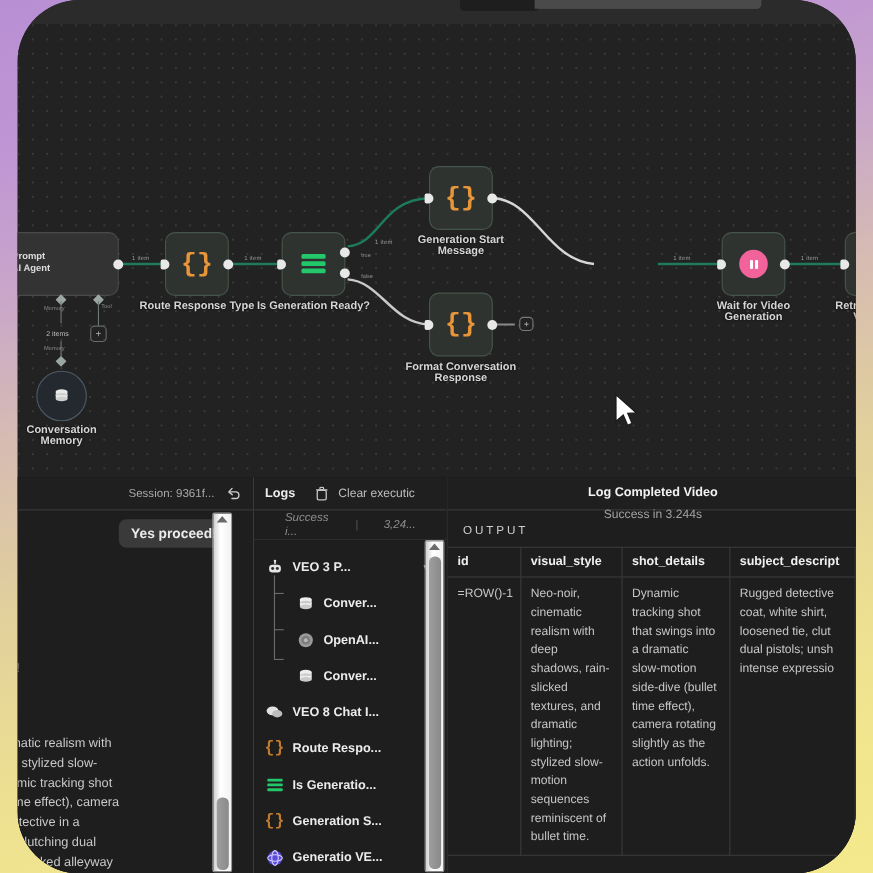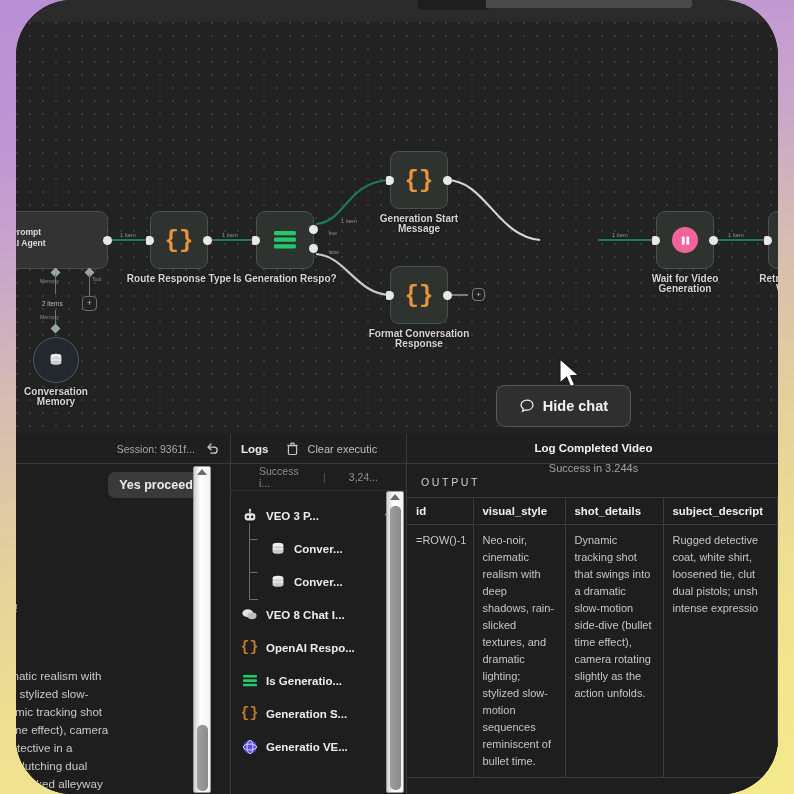--- a/index.html
+++ b/index.html
@@ -169,20 +169,21 @@
   #chat-msg-long { left: -28px; top: 203px; }
 
   
   #logs-pane { width: 175px; position: relative; background: #1e1e1e; }
   #logs-title { color: #ececec; font-size: 11.5px; font-weight: 700; }
   #clear-exec { color: #bdbdbd; font-size: 11px; white-space: nowrap; }
   #logs-sub {
     height: 27px; display: flex; align-items: center; gap: 23px;
     padding: 0 28px; color: #8e8e8e; font-size: 10.5px;
     border-bottom: 1px solid #2e2e2e;
+    font-style: italic;
   }
   #logs-sub .bar { color: #555; }
   #log-tree { padding: 8px 0 0 10px; position: relative; }
   .log-row {
     display: flex; align-items: center; gap: 8px;
     height: 33px; color: #ececec; font-size: 11.5px; font-weight: 700;
     white-space: nowrap;
   }
   .log-row.child { padding-left: 28px; }
   .log-ico { width: 17px; height: 17px; flex: 0 0 17px; display: flex; align-items: center; justify-content: center; }
@@ -303,21 +304,21 @@
       <svg width="26" height="22" viewBox="0 0 26 22">
         <rect x="2" y="2" width="22" height="4.2" rx="1.4" fill="#23c86a"></rect>
         <rect x="2" y="8.6" width="22" height="4.2" rx="1.4" fill="#23c86a"></rect>
         <rect x="2" y="15.2" width="22" height="4.2" rx="1.4" fill="#23c86a"></rect>
       </svg>
       <div class="port left"></div>
       <div class="port p-true"></div>
       <div class="port p-false"></div>
       <div class="port-tag" style="right:-24px;top:18px;">true</div>
       <div class="port-tag" style="right:-26px;top:37px;">false</div>
-      <div class="node-label">Is Generation Respo?</div>
+      <div class="node-label">Is Generation Ready?</div>
     </div>
     <div class="edge-label" style="left:206px;top:210px;">1 item</div>
 
     <div class="node" style="left:374px;top:129px;">
       <span class="glyph-brace">{}</span>
       <div class="port left"></div>
       <div class="port right"></div>
       <div class="node-label">Generation Start
 Message</div>
     </div>
@@ -348,26 +349,20 @@
     </div>
     <div class="edge-label" style="left:712px;top:210px;">1 item</div>
 
     <div class="node" style="left:752px;top:189px;width:58px;">
 
       <div class="port left"></div>
       <div class="node-label" style="left:10px;">Retrieve
 V</div>
     </div>
 
-    <div id="hide-chat-btn">
-      <svg width="16" height="16" viewBox="0 0 20 20">
-        <path d="M10 2.6c-4.2 0-7.4 2.7-7.4 6.1 0 1.9 1 3.5 2.6 4.6l-.8 3.3 3.4-1.8c.7.2 1.4.3 2.2.3 4.2 0 7.4-2.7 7.4-6.4S14.2 2.6 10 2.6z" fill="none" stroke="#f0f0f0" stroke-width="1.6"></path>
-      </svg>
-      <span>Hide chat</span>
-    </div>
 
     <svg id="cursor" width="26" height="34" viewBox="0 0 26 34">
       <path d="M3,2 L3,26 L9.6,20.2 L13.6,29.6 L17.6,27.9 L13.7,18.8 L21.6,18.4 Z" fill="#ffffff" stroke="#1a1a1a" stroke-width="1.1"></path>
     </svg>
   </div>
 
   <div id="bottom">
 
     <div id="chat-pane">
       <div class="pane-hdr" id="chat-hdr">
@@ -437,20 +432,30 @@
               <ellipse cx="12" cy="6" rx="8" ry="3.2" fill="#ededed"></ellipse>
               <rect x="4" y="6" width="16" height="5" fill="#ededed"></rect>
               <ellipse cx="12" cy="11" rx="8" ry="3.2" fill="#cacaca"></ellipse>
               <rect x="4" y="11" width="16" height="5" fill="#ededed"></rect>
               <ellipse cx="12" cy="16" rx="8" ry="3.2" fill="#cacaca"></ellipse>
             </svg>
           </span>
           <span>Conver...</span>
         </div>
 
+        <div class="log-row child">
+          <span class="log-ico">
+            <svg width="16" height="16" viewBox="0 0 20 20">
+              <circle cx="10" cy="10" r="8" fill="#9a9a9a"></circle>
+              <circle cx="10" cy="10" r="5" fill="#7c7c7c"></circle>
+              <circle cx="10" cy="10" r="2.2" fill="#b5b5b5"></circle>
+            </svg>
+          </span>
+          <span>OpenAI...</span>
+        </div>
 
         <div class="log-row child">
           <span class="log-ico">
             <svg width="16" height="16" viewBox="0 0 24 24">
               <ellipse cx="12" cy="6" rx="8" ry="3.2" fill="#ededed"></ellipse>
               <rect x="4" y="6" width="16" height="5" fill="#ededed"></rect>
               <ellipse cx="12" cy="11" rx="8" ry="3.2" fill="#cacaca"></ellipse>
               <rect x="4" y="11" width="16" height="5" fill="#ededed"></rect>
               <ellipse cx="12" cy="16" rx="8" ry="3.2" fill="#cacaca"></ellipse>
             </svg>
@@ -465,21 +470,21 @@
               <ellipse cx="13" cy="10" rx="5.4" ry="4" fill="#bdbdbd"></ellipse>
             </svg>
           </span>
           <span>VEO 8 Chat I...</span>
         </div>
 
         <div class="log-row">
           <span class="log-ico">
             <span style="color:#c07b2e;font-size:15px;font-weight:700;font-family:'Liberation Mono',monospace;">{}</span>
           </span>
-          <span>OpenAI Respo...</span>
+          <span>Route Respo...</span>
         </div>
 
         <div class="log-row">
           <span class="log-ico">
             <svg width="16" height="14" viewBox="0 0 18 16">
               <rect x="1" y="1" width="16" height="3" rx="1" fill="#23c86a"></rect>
               <rect x="1" y="6" width="16" height="3" rx="1" fill="#23c86a"></rect>
               <rect x="1" y="11" width="16" height="3" rx="1" fill="#23c86a"></rect>
             </svg>
           </span>

